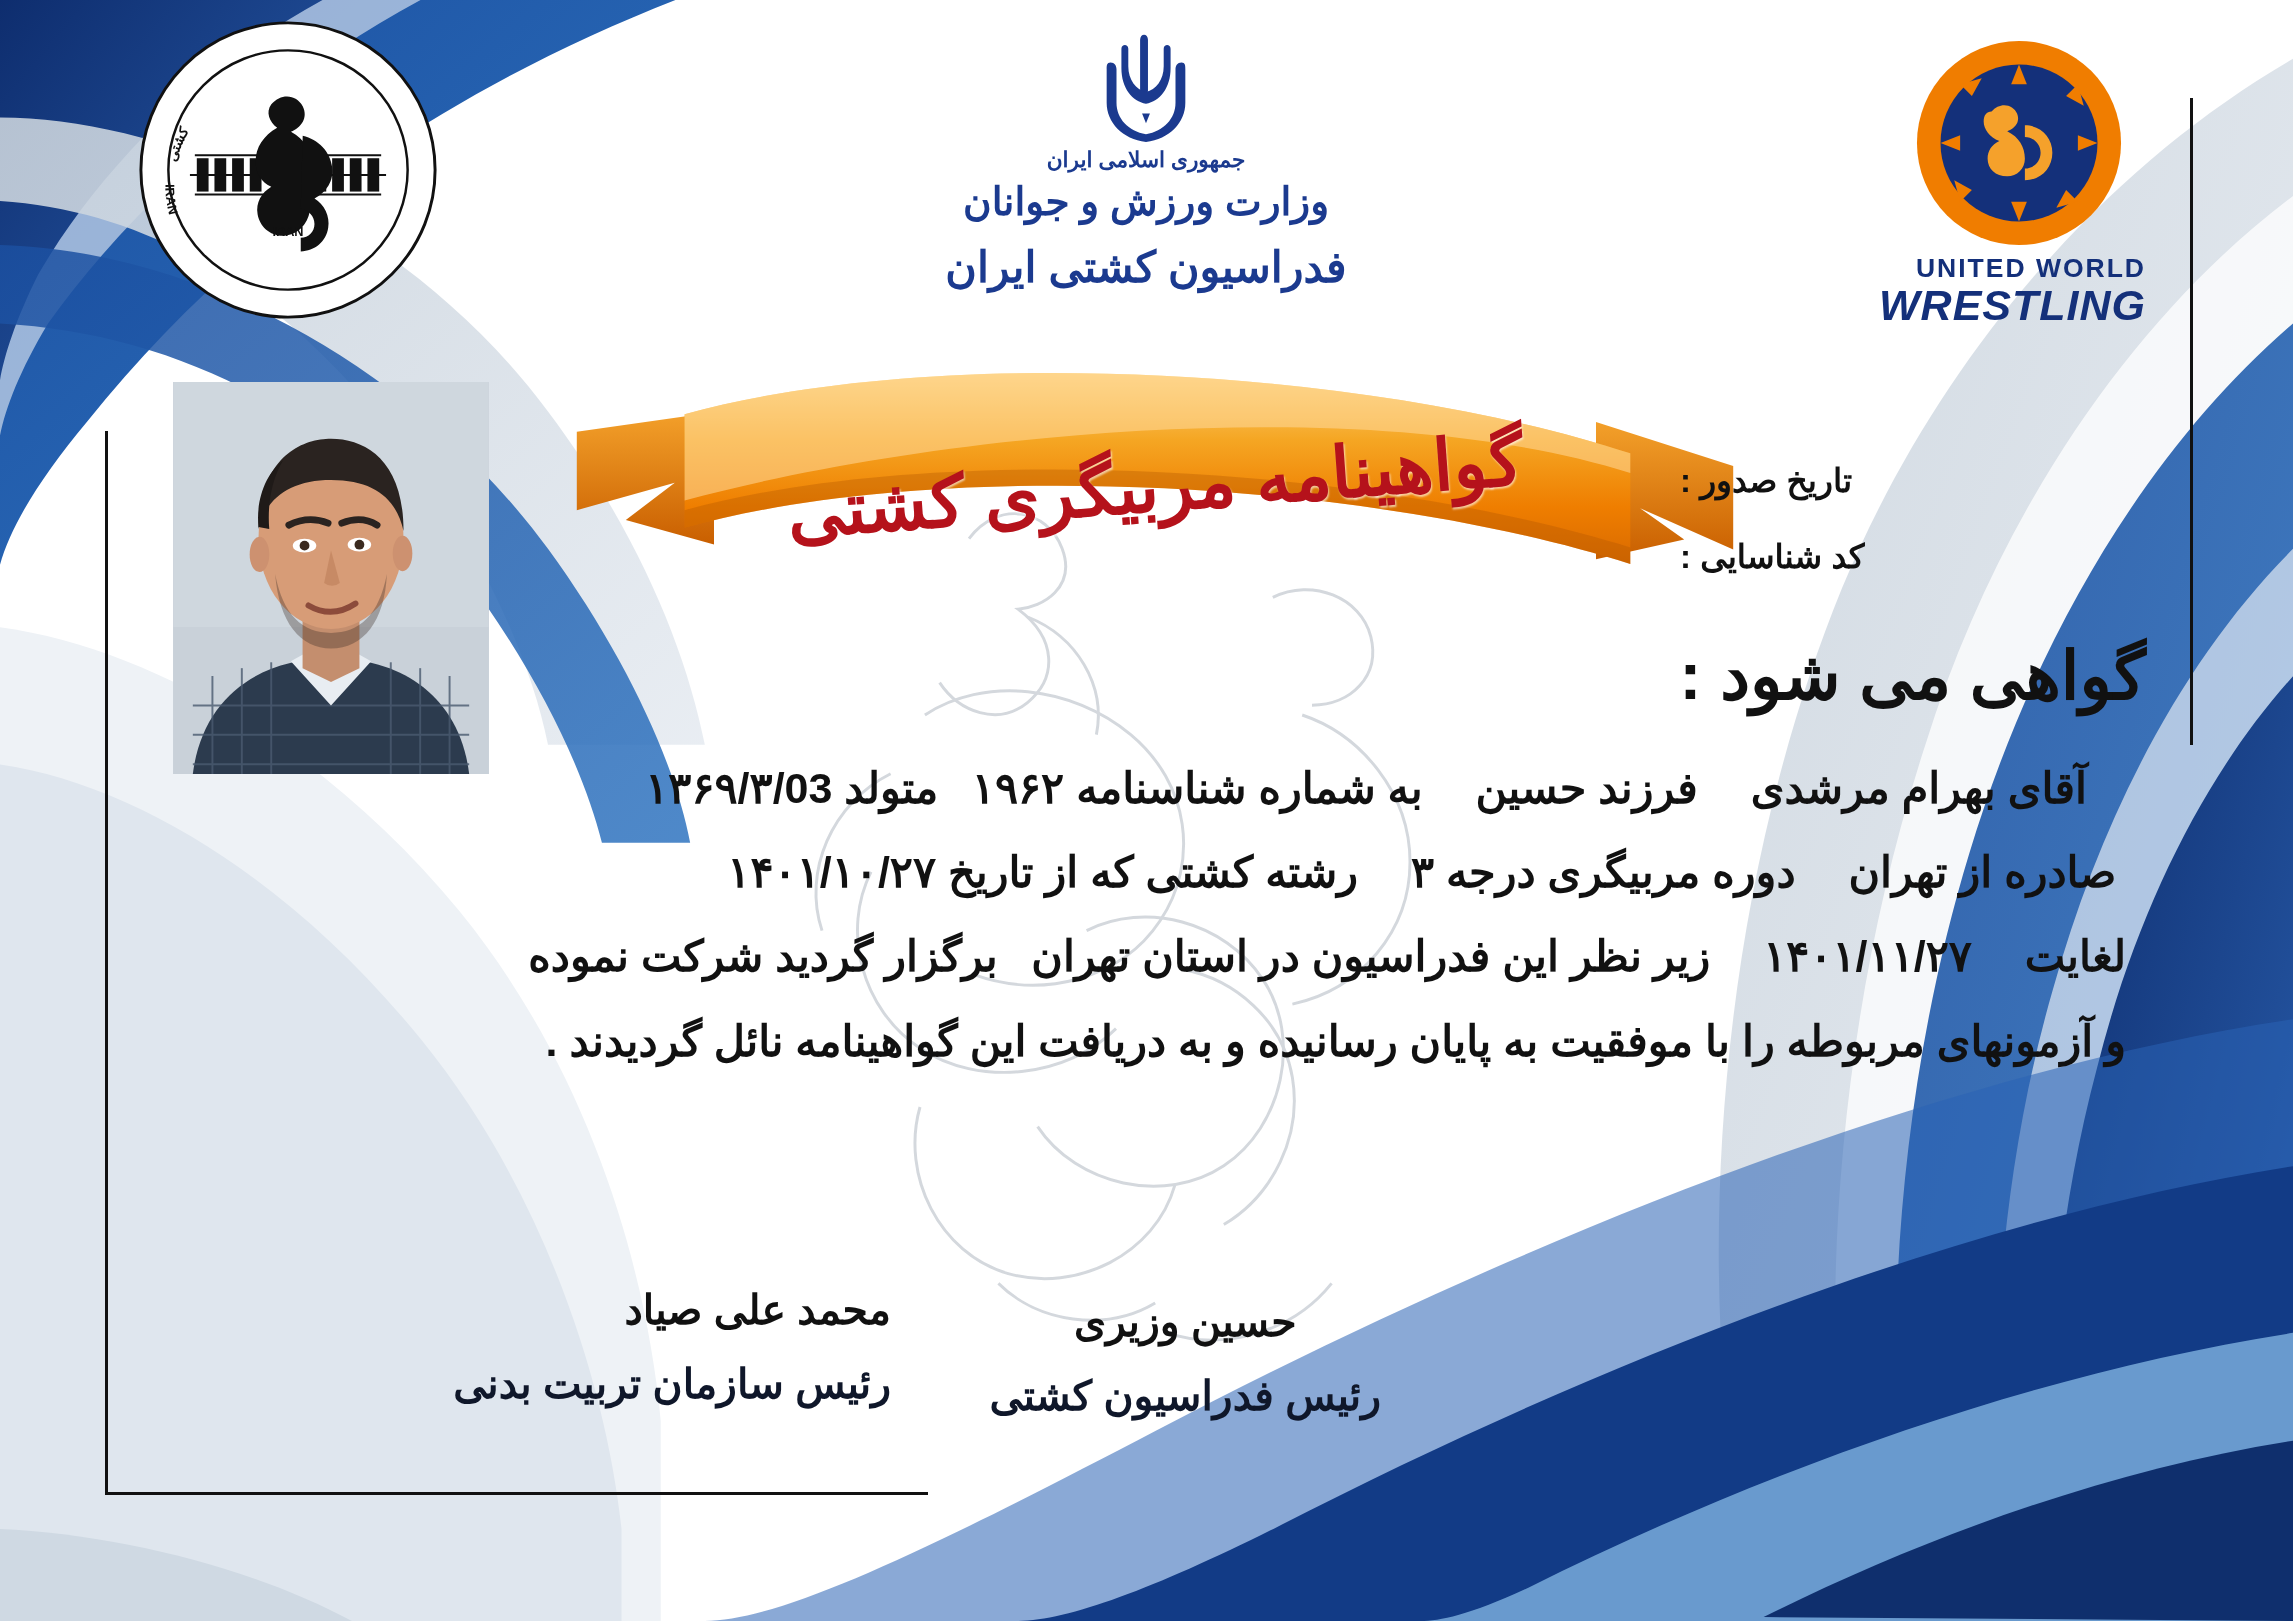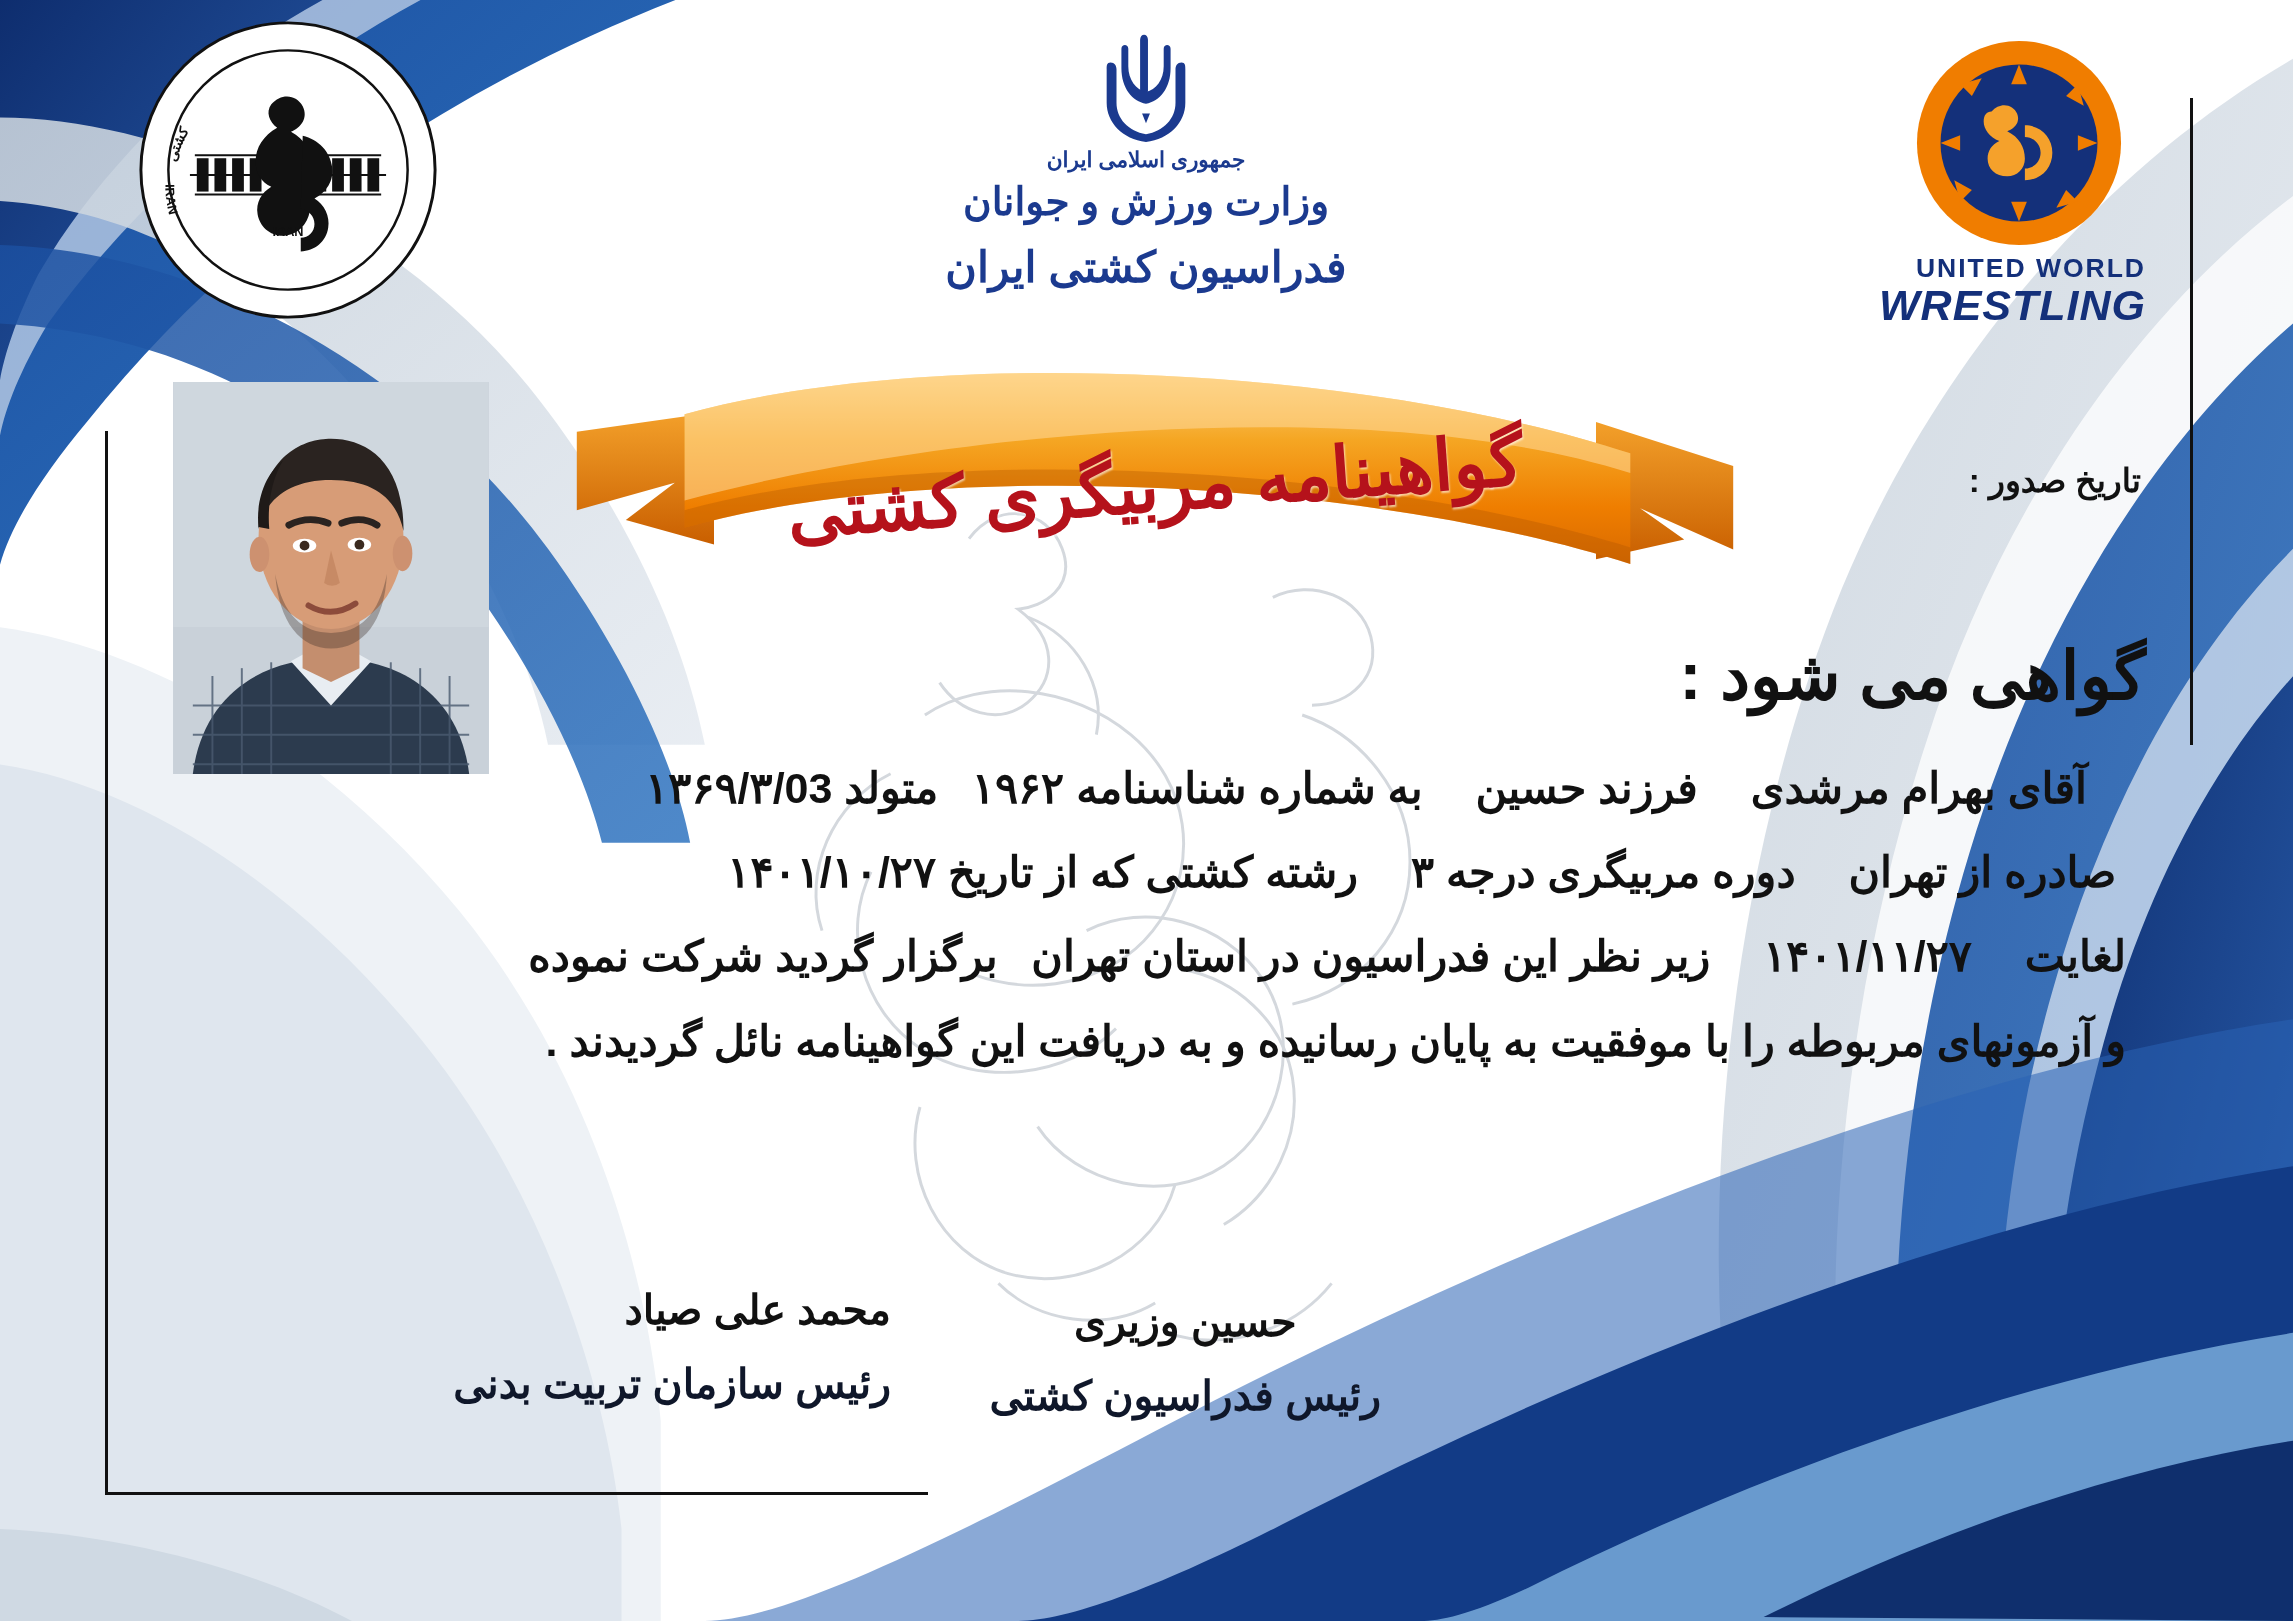--- a/index.html
+++ b/index.html
@@ -164,21 +164,21 @@
     top: 461px;
     width: 461px;
     text-align: left;
     direction: rtl;
   }
   .meta-row {
     font-size: 33px;
     font-weight: bold;
     color: #111;
     margin-bottom: 37px;
-    text-align: right;
+    text-align: left;
   }
 
   
   .certify-head {
     position: absolute;
     right: 147px;
     top: 637px;
     font-size: 67px;
     font-weight: bold;
     color: #111;
@@ -460,20 +460,24 @@
       <ellipse cx="88" cy="176" rx="10" ry="18" fill="#cd9170"></ellipse>
       <ellipse cx="234" cy="175" rx="10" ry="18" fill="#cd9170"></ellipse>
     </svg>
   </div>
 
   <div class="meta">
     <div class="meta-row">
       <span>تاریخ صدور :</span>
       <span></span>
     </div>
+    <div class="meta-row">
+      <span>کد شناسایی :</span>
+      <span></span>
+    </div>
   </div>
 
   <div class="certify-head">گواهی می شود :</div>
 
   <div class="body-block">
     <div class="body-line indent1">
       <span>آقای بهرام  مرشدی</span><span class="sp"></span>
       <span>فرزند   حسین</span><span class="sp"></span>
       <span>به شماره شناسنامه ۱۹۶۲</span><span class="sp-s"></span>
       <span>متولد ۱۳۶۹/۳/03</span>

